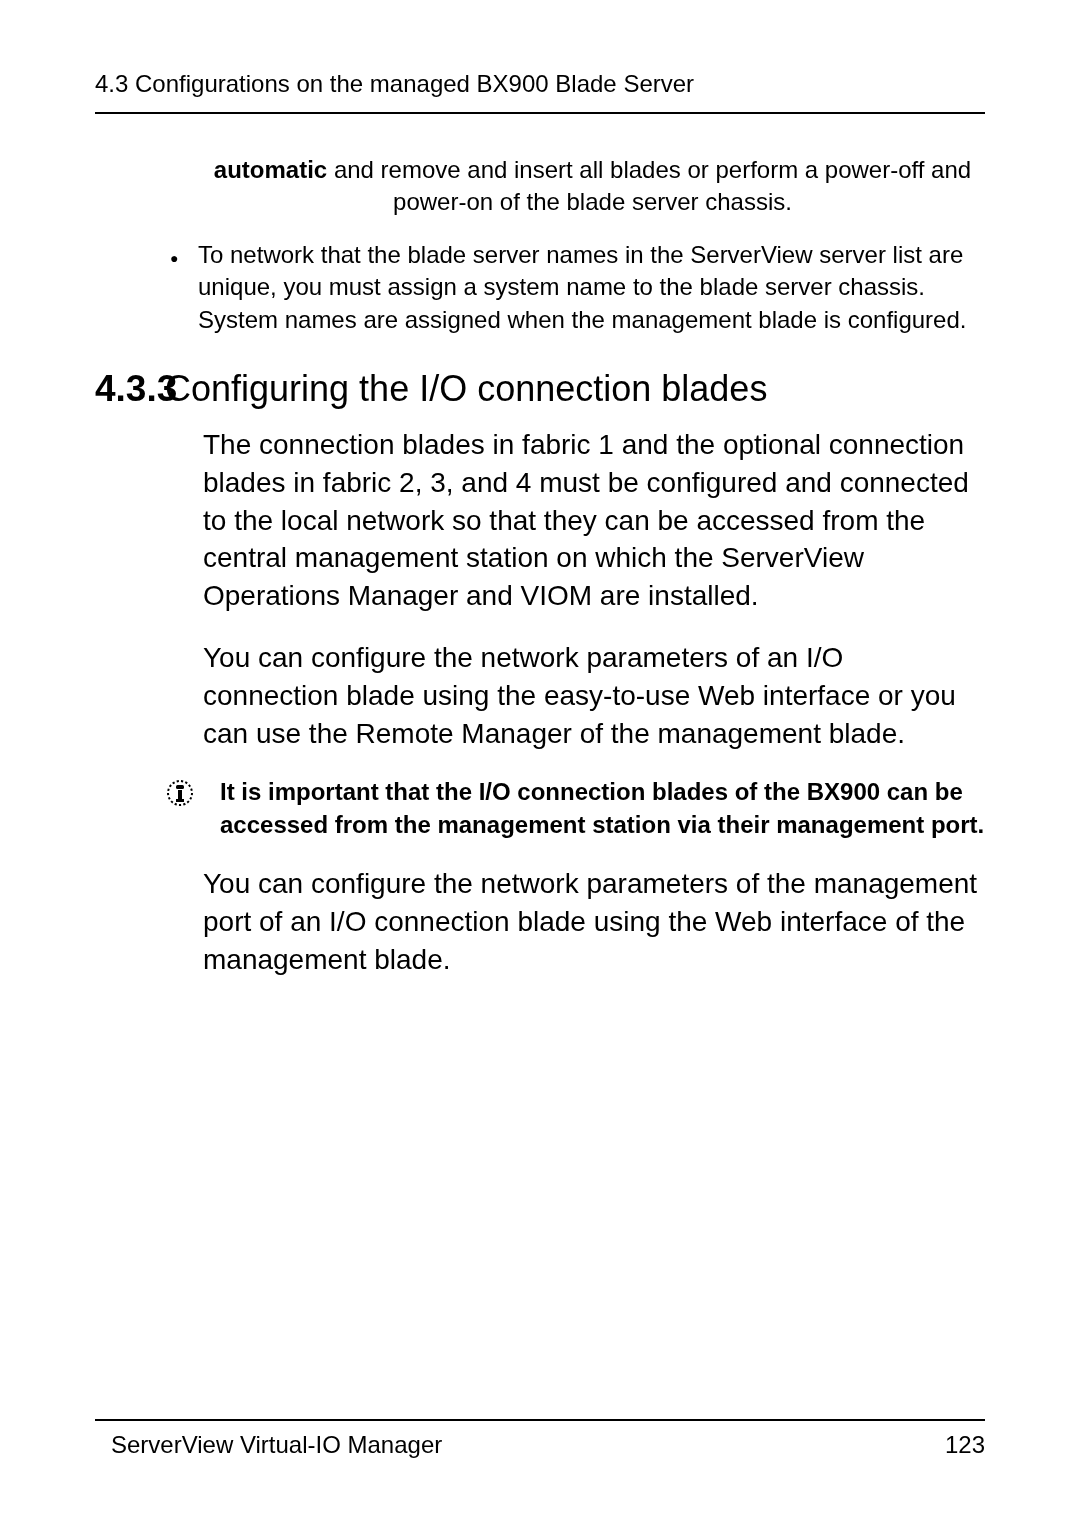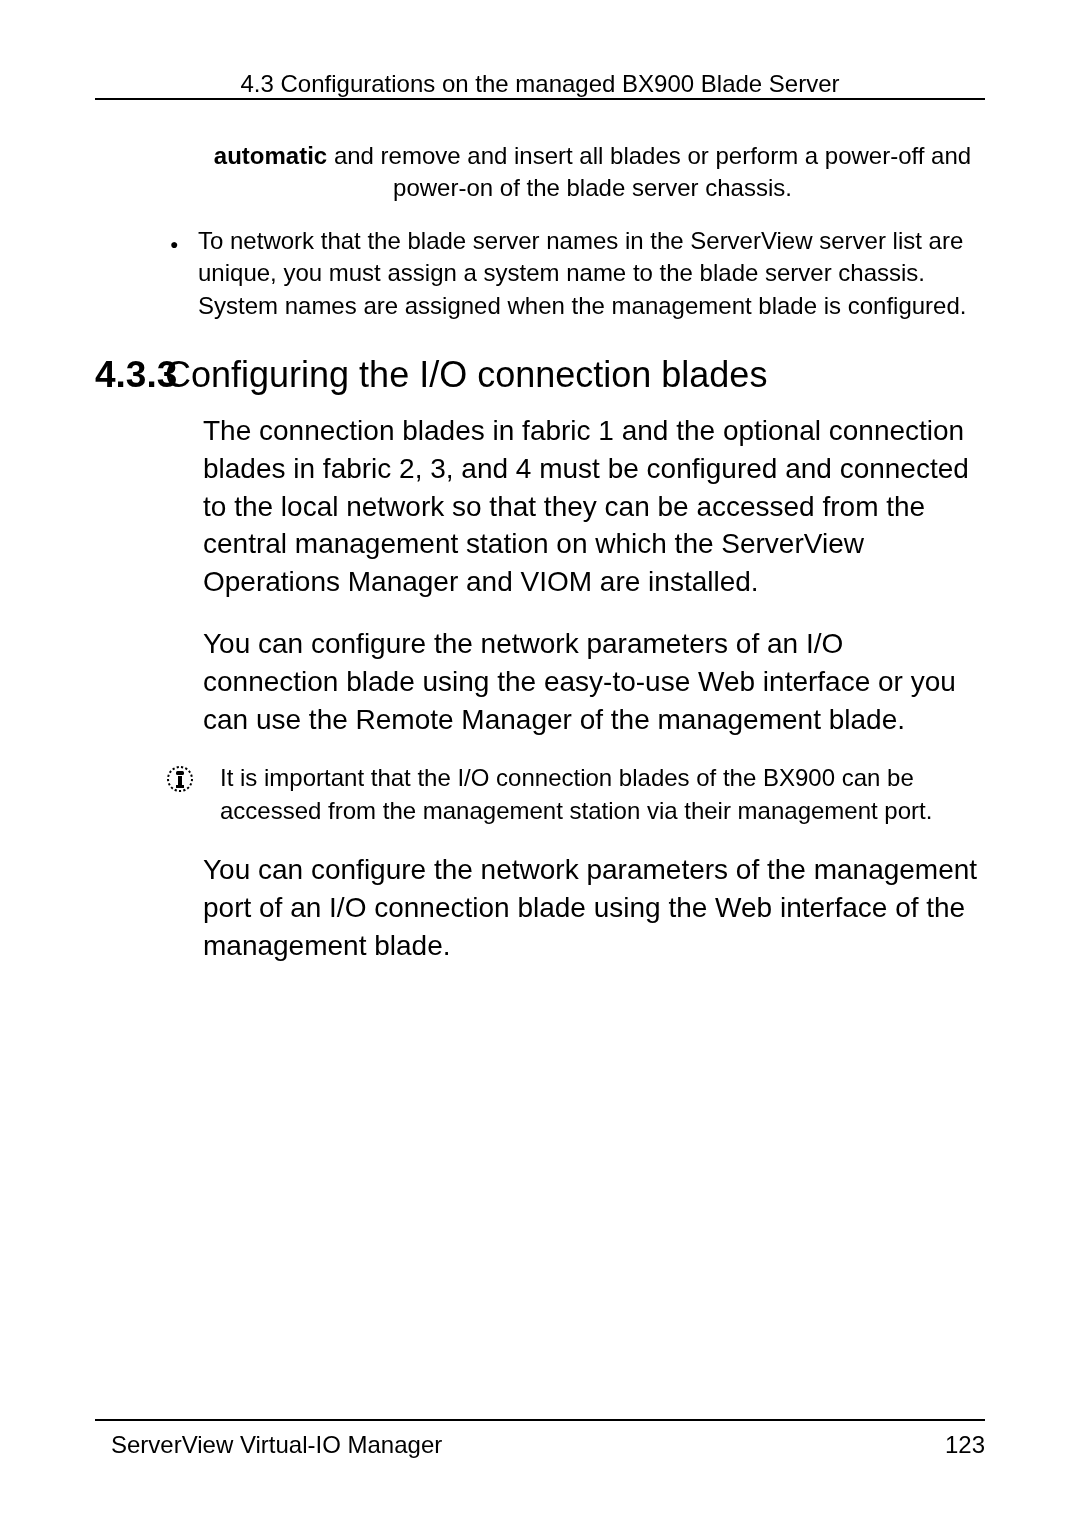--- a/index.html
+++ b/index.html
@@ -12,21 +12,22 @@
     position: relative;
   }
   .page {
     width: 1080px;
     height: 1531px;
     padding: 70px 95px 70px 95px;
     position: relative;
   }
   .header-line {
     font-size: 24px;
-    text-align: center;
+    text-align: left;
+    margin-bottom: 14px;
   }
   .hr-top {
     border: none;
     border-top: 2px solid #000;
     margin-bottom: 40px;
   }
   .intro-continuation {
     margin-left: 105px;
     margin-right: 0;
     font-size: 24px;
@@ -89,21 +90,21 @@
     line-height: 1.35;
   }
   .info-icon {
     width: 55px;
     flex: 0 0 55px;
     display: flex;
     justify-content: flex-start;
     align-items: flex-start;
     padding-top: 2px;
   }
-  .info-text { flex: 1; }
+  .info-text { flex: 1; font-weight: bold; }
   .footer {
     position: absolute;
     left: 95px;
     right: 95px;
     bottom: 72px;
   }
   .hr-bottom {
     border: none;
     border-top: 2px solid #000;
     margin-bottom: 10px;

